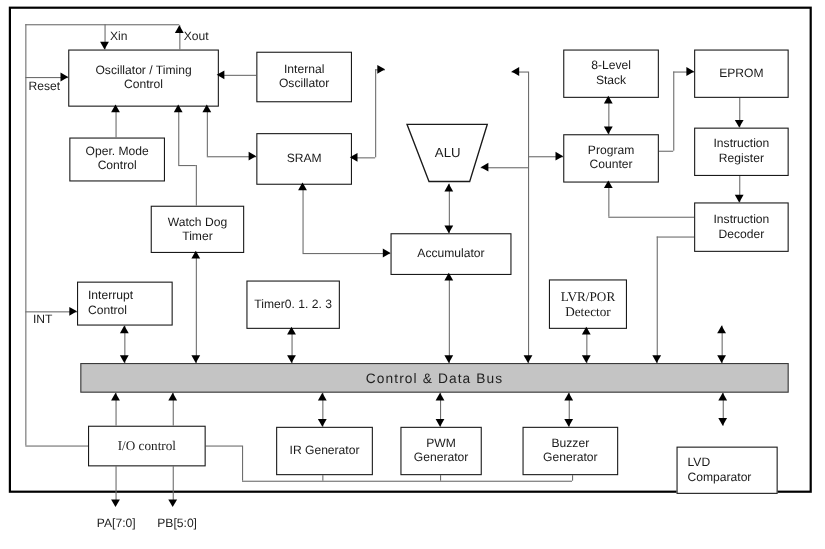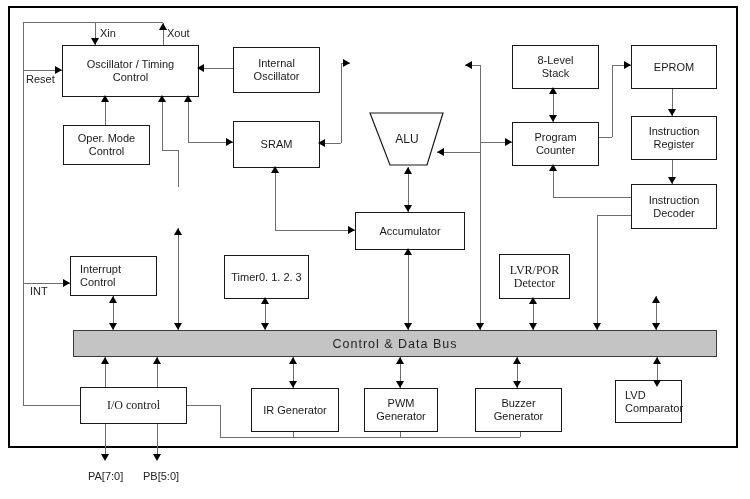--- a/index.html
+++ b/index.html
@@ -117,20 +117,24 @@
     <text x="45" y="33" text-anchor="middle" font-size="12" fill="#1a1a1a">ALU</text>
   </svg>
   <div class="blk" style="left:512px;top:122px;width:85px;height:42px">
       <span>Program
 Counter</span>
     </div>
   <div class="blk" style="left:631px;top:116px;width:84px;height:42px">
       <span>Instruction
 Register</span>
     </div>
+  <div class="blk" style="left:137px;top:187px;width:83px;height:41px">
+      <span>Watch Dog
+Timer</span>
+    </div>
   <div class="blk" style="left:631px;top:184px;width:84px;height:43px">
       <span>Instruction
 Decoder</span>
     </div>
   <div class="blk" style="left:355px;top:212px;width:108px;height:36px">
       <span>Accumulator</span>
     </div>
   <div class="blk left" style="left:70px;top:256px;width:87px;height:40px">
       <span>Interrupt
 Control</span>
@@ -149,21 +153,21 @@
       <span>IR Generator</span>
     </div>
   <div class="blk" style="left:364px;top:388px;width:72px;height:42px">
       <span>PWM
 Generator</span>
     </div>
   <div class="blk" style="left:475px;top:388px;width:85px;height:42px">
       <span>Buzzer
 Generator</span>
     </div>
-  <div class="blk left" style="left:615px;top:380px;width:67px;height:43px">
+  <div class="blk left" style="left:615px;top:406px;width:92px;height:43px">
       <span>LVD
 Comparator</span>
     </div>
 
   <i class="ad" style="left:91px;top:38px"></i>
   <i class="au" style="left:159px;top:23px"></i>
   <i class="ar2" style="left:55px;top:66px"></i>
   <i class="al" style="left:197px;top:64px"></i>
   <i class="au" style="left:101px;top:95px"></i>
   <i class="au" style="left:158px;top:95px"></i>

